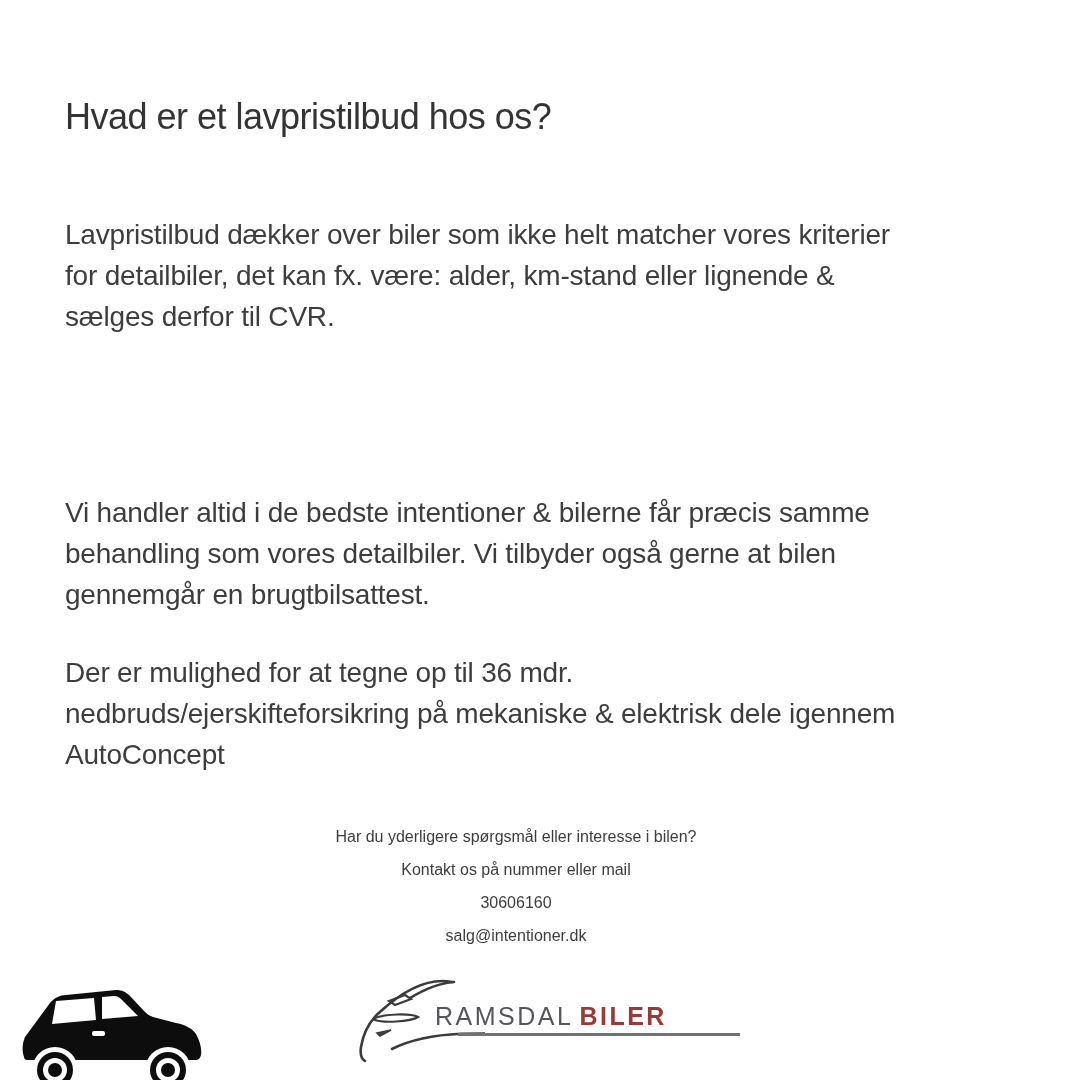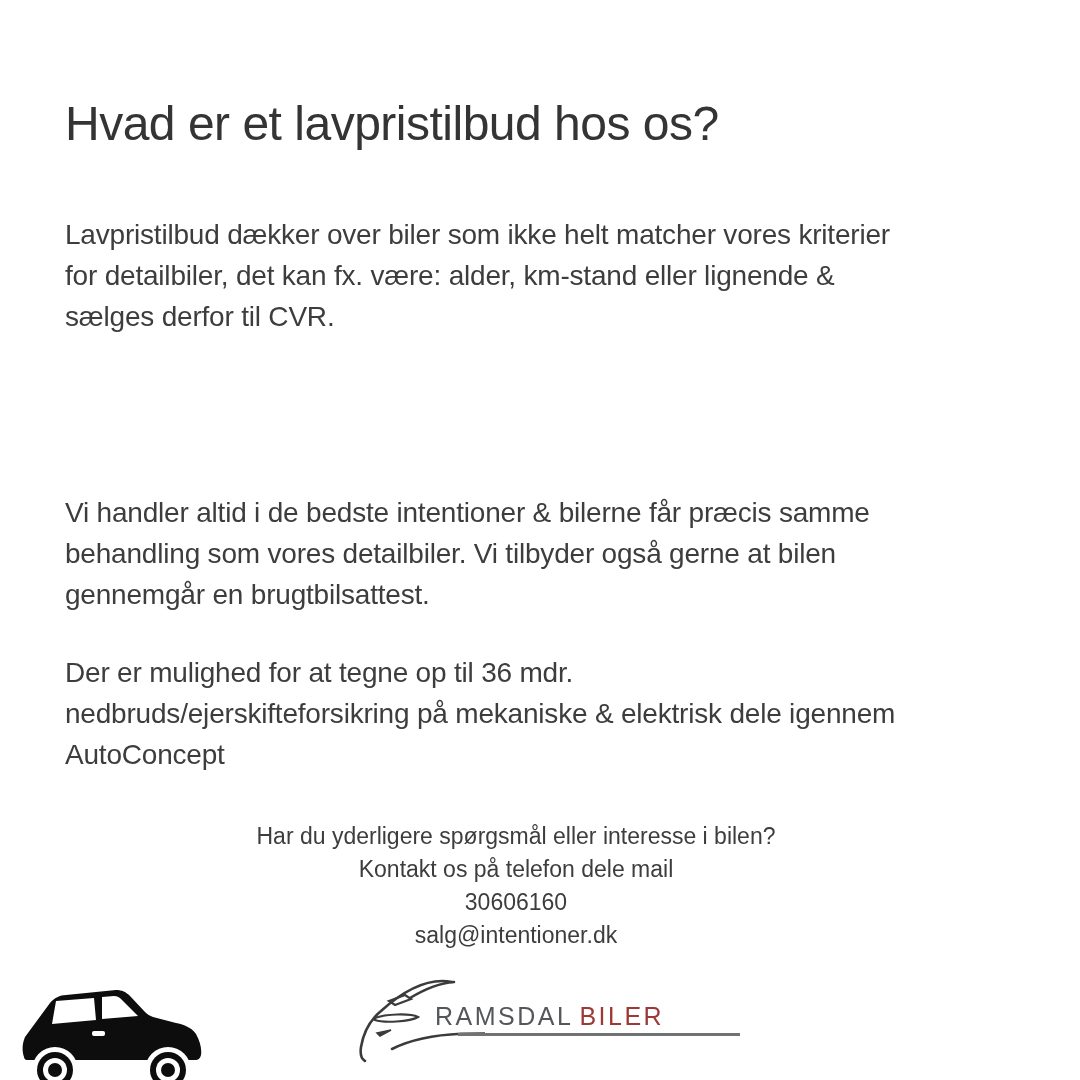--- a/index.html
+++ b/index.html
@@ -14,21 +14,21 @@
     background: #ffffff;
     overflow: hidden;
     font-family: "Liberation Sans", "DejaVu Sans", sans-serif;
     color: #3d3d3d;
   }
   .title {
     position: absolute;
     left: 65px;
     top: 96px;
     margin: 0;
-    font-size: 48px;
+    font-size: 36px;
     font-weight: 400;
     letter-spacing: -0.5px;
     color: #343434;
     white-space: nowrap;
   }
   .para {
     position: absolute;
     left: 65px;
     width: 1000px;
     margin: 0;
@@ -41,21 +41,21 @@
   .para-1 { top: 214px; }
   .para-2 { top: 368px; }
   .para-3 { top: 492px; }
   .para-4 { top: 652px; }
   .contact {
     position: absolute;
     left: 0;
     top: 820px;
     width: 1032px;
     text-align: center;
-    font-size: 23px;
+    font-size: 16px;
     line-height: 33px;
     color: #3d3d3d;
   }
   .footer-car {
     position: absolute;
     left: 10px;
     top: 975px;
     width: 200px;
     height: 105px;
   }
@@ -70,21 +70,21 @@
     position: absolute;
     left: 80px;
     top: 1004px;
     font-size: 25px;
     line-height: 25px;
     letter-spacing: 2.5px;
     white-space: nowrap;
   }
   .logo-text { left: 435px; } 
   .logo-primary { color: #54565a; font-weight: 400; margin-top: 16px; }
-  .logo-secondary { color: #9c3836; font-weight: 400; margin-left: 6px; }
+  .logo-secondary { color: #9c3836; font-weight: 700; margin-left: 6px; }
   .logo-underline {
     position: absolute;
     left: 458px;
     top: 1033px;
     width: 282px;
     height: 3px;
     background: #717274;
   }
 </style>
 </head>
@@ -99,21 +99,21 @@
 sælges derfor til CVR.</p>
   <p class="para para-3">Vi handler altid i de bedste intentioner &amp; bilerne får præcis samme
 behandling som vores detailbiler. Vi tilbyder også gerne at bilen
 gennemgår en brugtbilsattest.</p>
   <p class="para para-4">Der er mulighed for at tegne op til 36 mdr.
 nedbruds/ejerskifteforsikring på mekaniske &amp; elektrisk dele igennem
 AutoConcept</p>
 
   <div class="contact">
     <div>Har du yderligere spørgsmål eller interesse i bilen?</div>
-    <div>Kontakt os på telefon dele mail</div>
+    <div>Kontakt os på nummer eller mail</div>
     <div>30606160</div>
     <div>salg@intentioner.dk</div>
   </div>
 
   <svg class="footer-car" viewBox="0 0 200 105" xmlns="http://www.w3.org/2000/svg" aria-hidden="true">
     <path fill="#0d0d0d" d="M14,82 C12,76 12,69 15,62 L40,28 C44,23 50,20 56,20
       L106,15 C112,15 116,17 120,21 L135,37 C137,39 140,41 143,42
       L166,48 C176,50 183,54 186,59 C190,66 192,74 191,80
       C190,84 188,85 185,85 L17,85 C15,85 14,83.5 14,82 Z"></path>
     <path fill="#ffffff" d="M46,26 L84,23 L86,45 L42,49 Z"></path>

